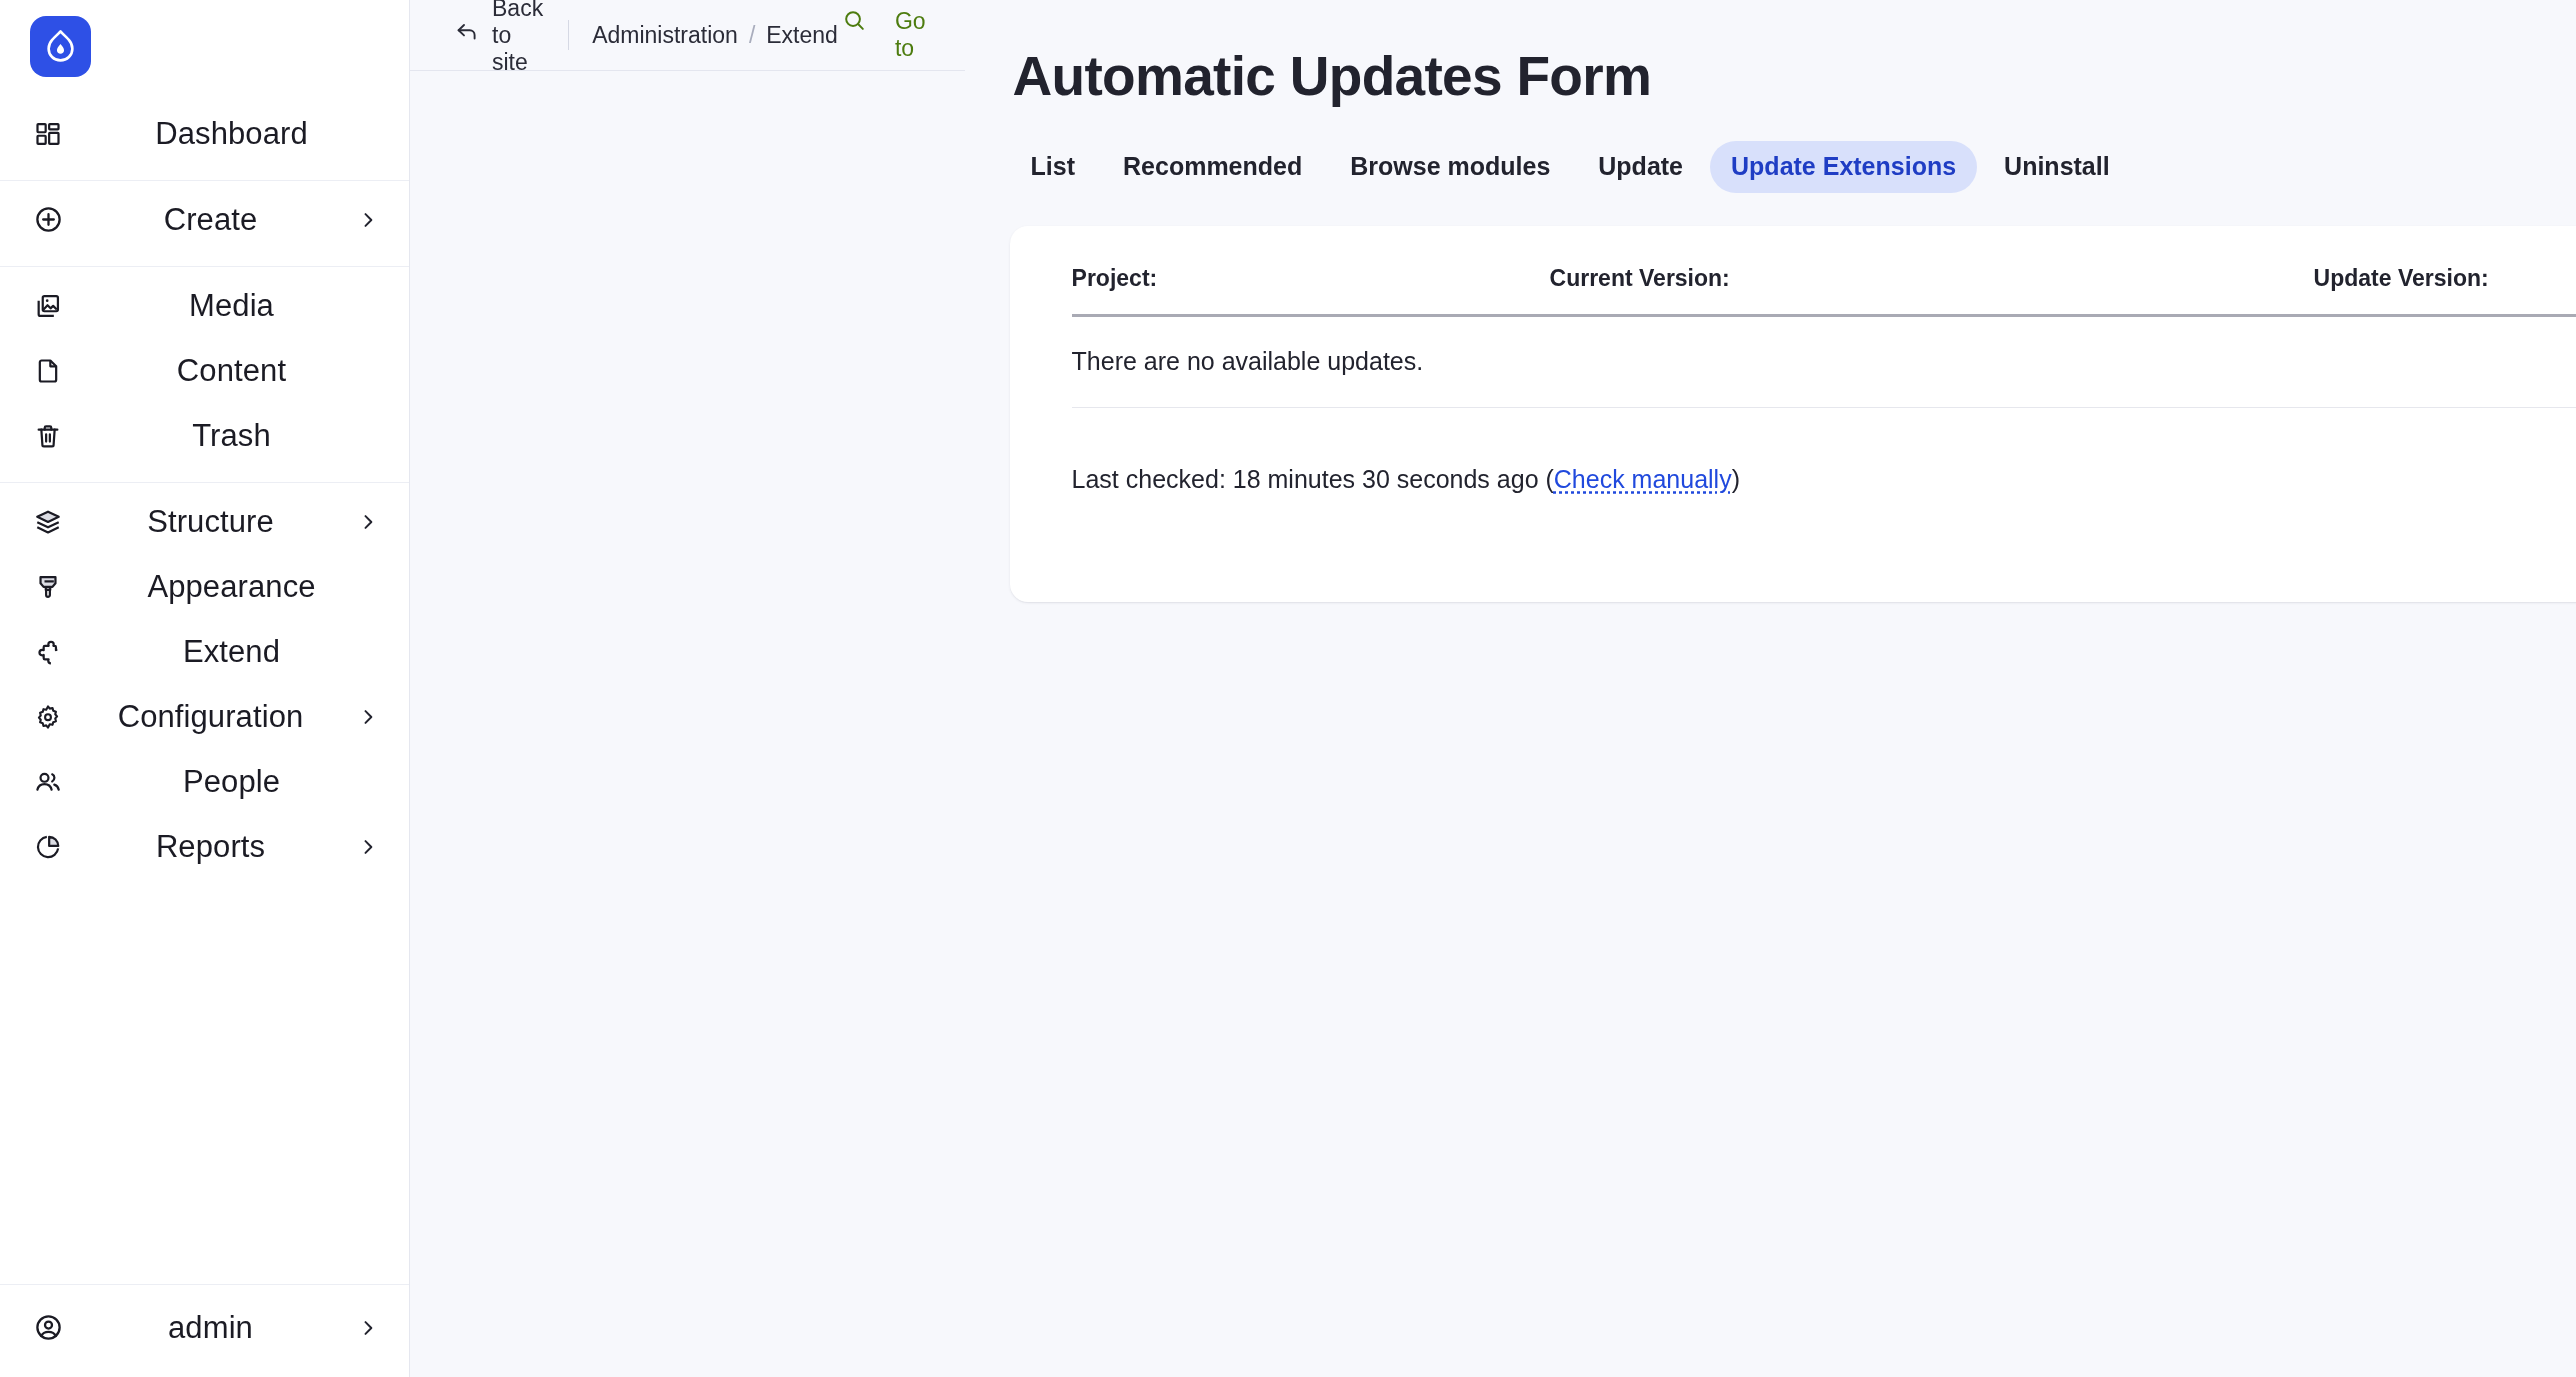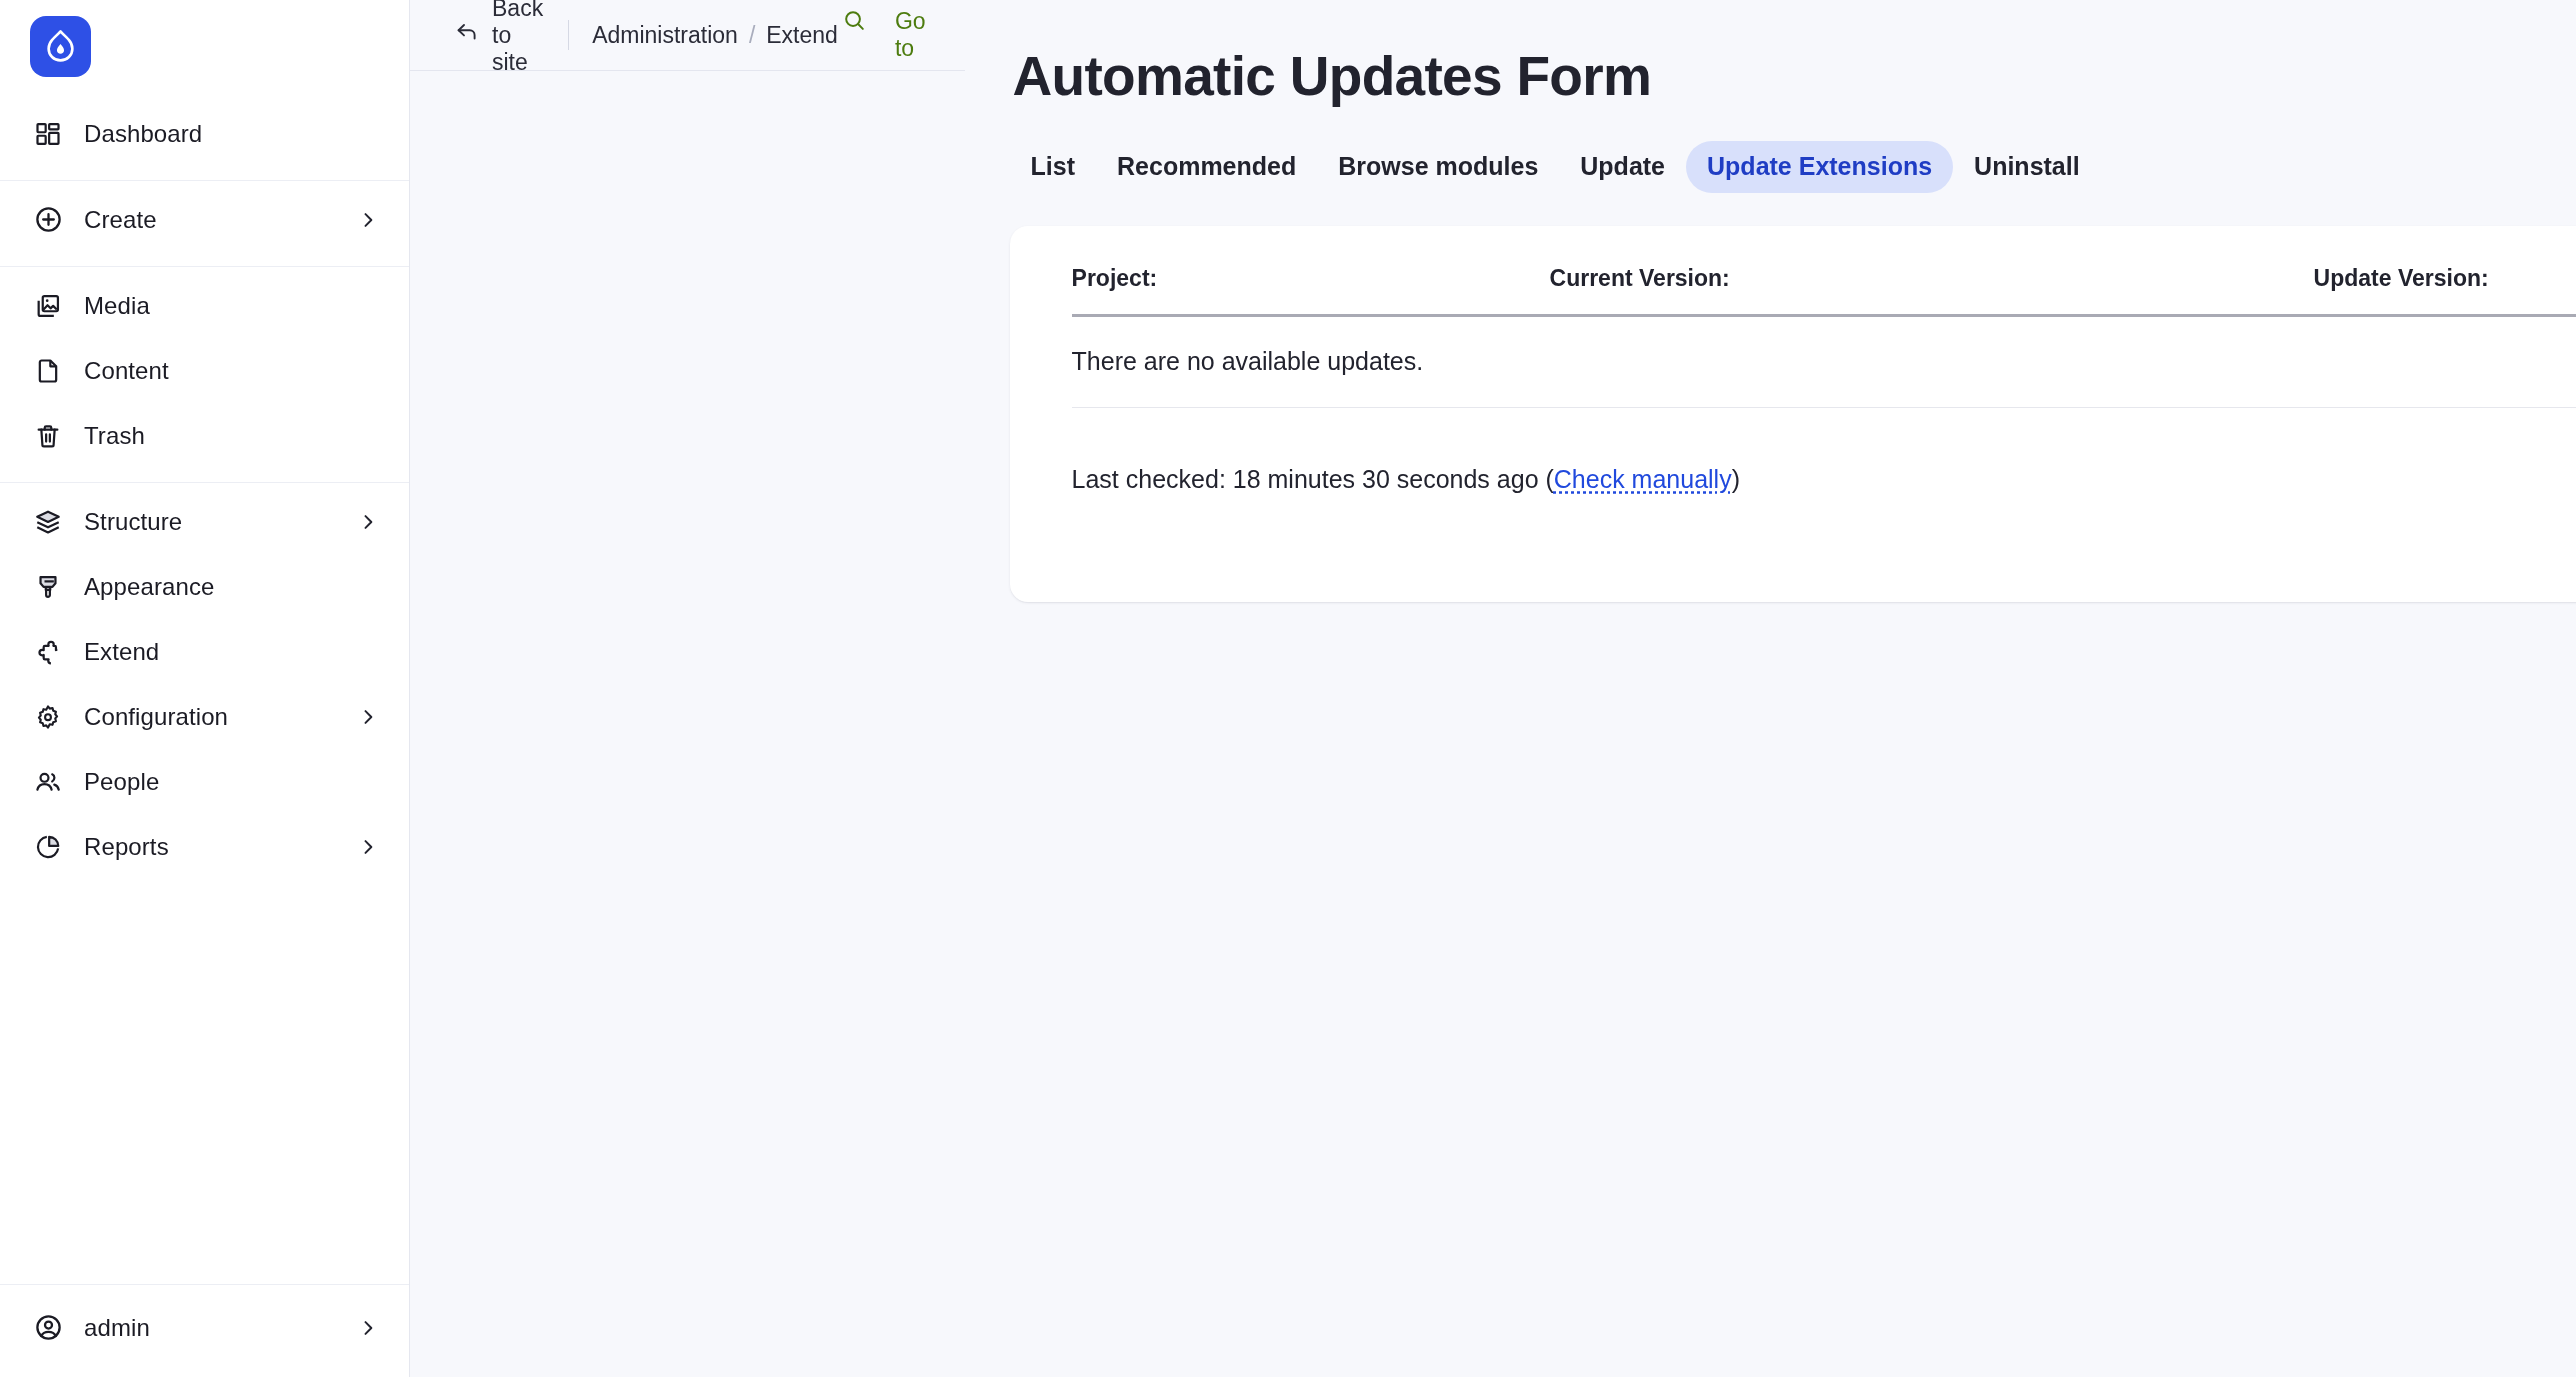--- a/index.html
+++ b/index.html
@@ -72,25 +72,26 @@
     height: 32px;
     flex: 0 0 32px;
     display: flex;
     align-items: center;
     justify-content: center;
     color: #1b1b24;
   }
   .nav-icon svg { display: block; }
 
   .nav-label {
-    font-size: 24px;
+    font-size: 31px;
     line-height: 1;
     letter-spacing: 0.1px;
     color: #1b1b24;
     flex: 1;
+    text-align: center;
   }
 
   .chevron {
     width: 22px;
     height: 22px;
     flex: 0 0 22px;
     color: #22232e;
     display: flex;
     align-items: center;
     justify-content: center;
@@ -176,21 +177,21 @@
     font-weight: bold;
     letter-spacing: -0.7px;
     color: #22232e;
     margin: 44px 0 0 3px;
   }
 
   
   .tabs {
     display: flex;
     align-items: center;
-    gap: 0;
+    gap: 6px;
     margin: 33px 0 0 0;
     padding-left: 0;
   }
 
   .tab {
     font-size: 25px;
     font-weight: bold;
     color: #22232e;
     padding: 12px 21px;
     border-radius: 984px;

